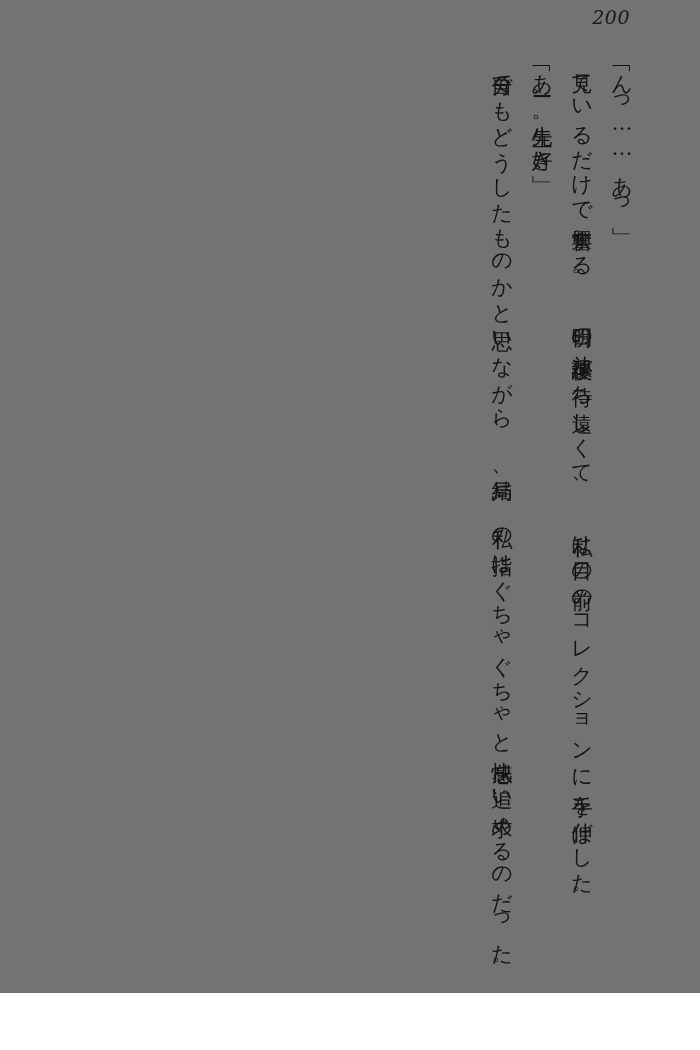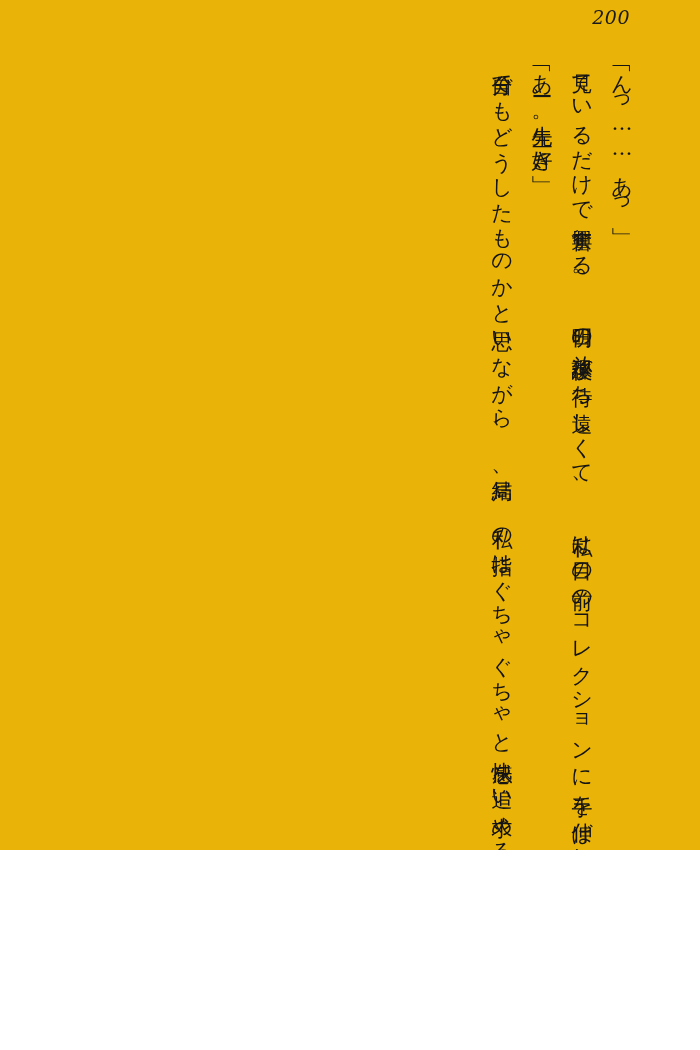--- a/index.html
+++ b/index.html
@@ -3,22 +3,22 @@
 <meta charset="utf-8">
 <style>
   html, body {
     margin: 0;
     padding: 0;
     background: #ffffff;
   }
   .page {
     position: relative;
     width: 700px;
-    height: 850px;
-    background: #eab308;
+    height: 993px;
+    background: #737373;
     overflow: hidden;
     font-family: "DejaVu Serif", "Liberation Serif", serif;
     color: #1a1a1a;
   }
   .page-number {
     position: absolute;
     top: 6px;
     right: 70px;
     font-size: 19px;
     font-style: italic;

